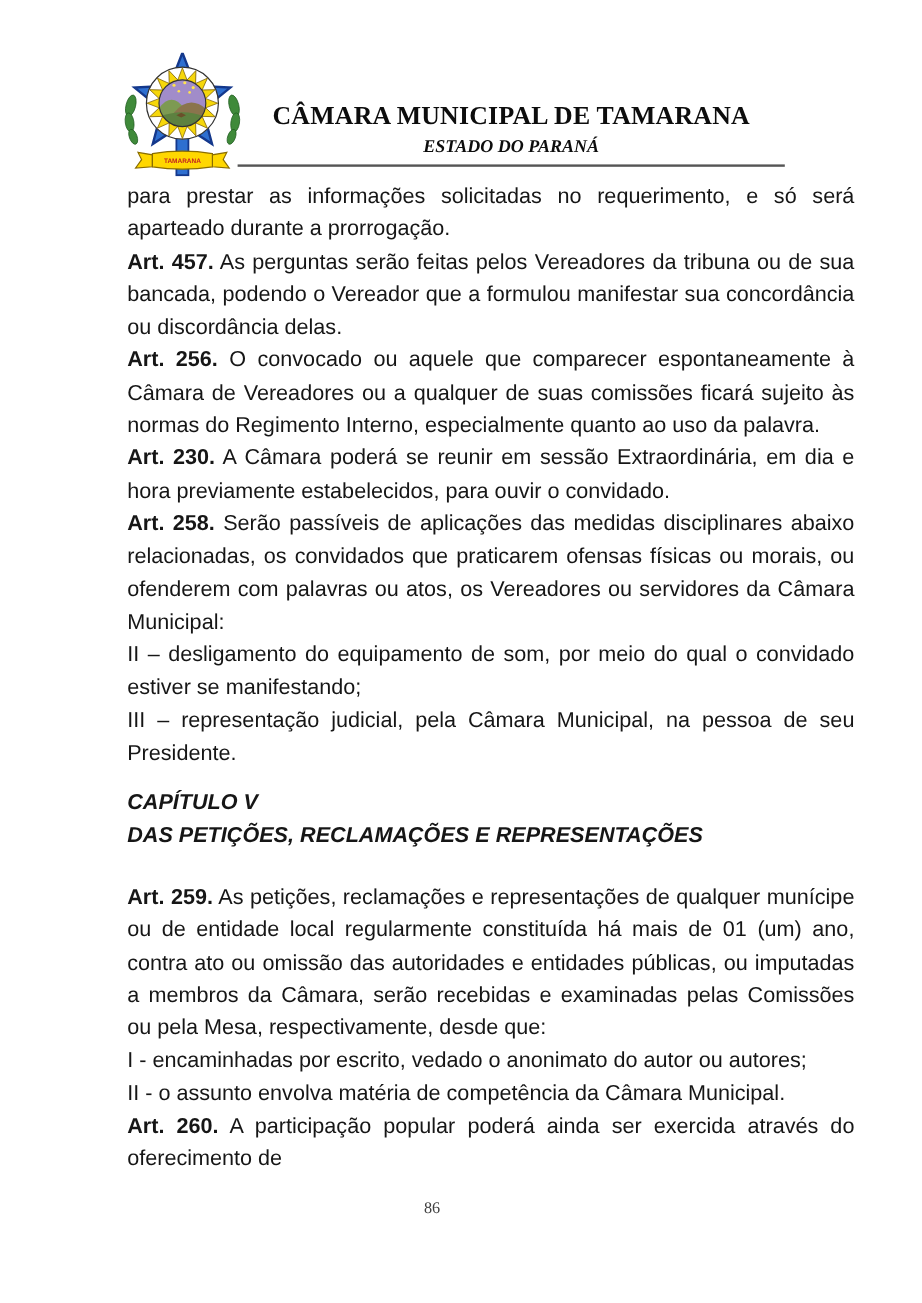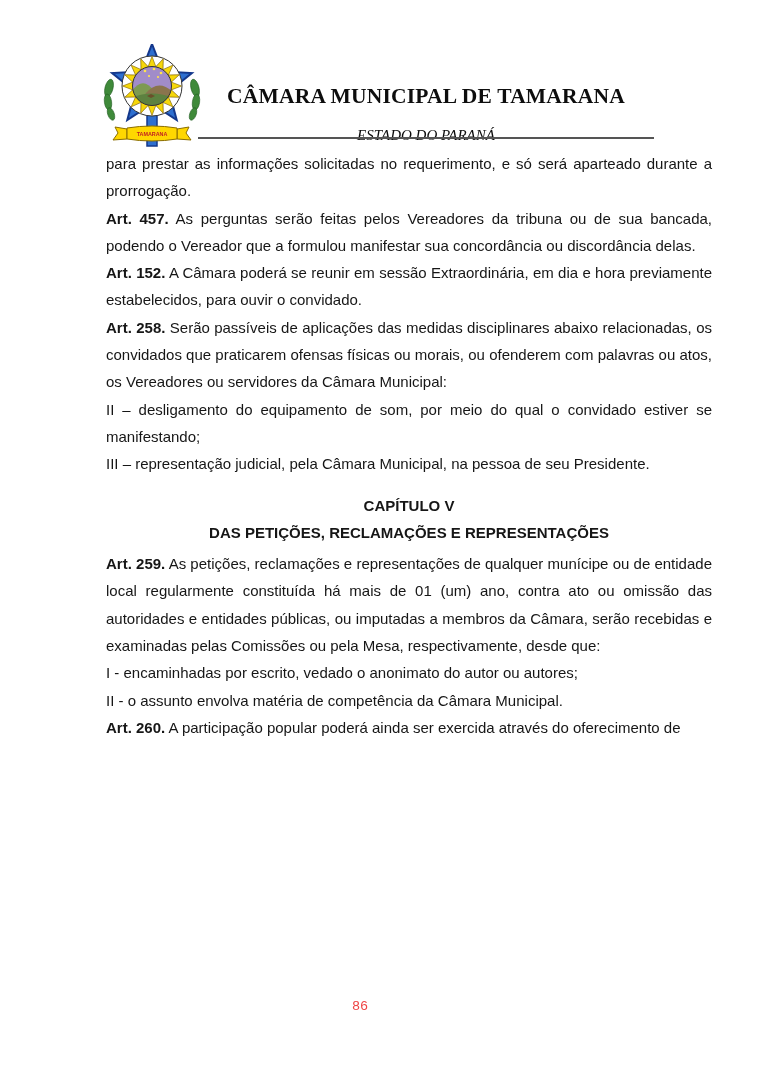--- a/index.html
+++ b/index.html
@@ -14,46 +14,46 @@
   
   .logo-box{position:absolute;left:97px;top:44px;width:110px;height:106px;}
   .head-block{position:absolute;left:197px;top:84px;width:458px;text-align:center;}
   .org-name{
     font-family:"Liberation Serif", serif;
     font-weight:bold;font-size:21.5px;line-height:1.12;
     letter-spacing:.2px;color:#0d0d0d;white-space:nowrap;
   }
   .org-state{
     font-family:"Liberation Serif", serif;
-    font-weight:normal;font-style:italic;font-size:15px;line-height:1.2;
-    color:#0d0d0d;margin-top:18px;
+    font-weight:bold;font-style:italic;font-size:15px;line-height:1.2;
+    color:#0d0d0d;margin-top:6px;
   }
   .head-rule{
     position:absolute;left:198px;top:137px;width:456px;height:0;
     border-top:2px solid #555;
   }
   
   .doc-body{
     position:absolute;left:106px;top:150px;width:606px;
-    font-size:15px;line-height:27.3px;
+    font-size:18px;line-height:27.3px;
     text-align:justify;
   }
   .doc-body p{margin:0;padding:0;}
   .lead{font-weight:bold;}
   .chapter{
-    text-align:center;font-weight:bold;
-    margin-top:14px;margin-bottom:4px;
+    font-weight:bold;
+    margin-top:14px;margin-bottom:24px;font-style:italic;
   }
   .chapter div{line-height:27.3px;}
   
   .page-num{
     position:absolute;left:0;top:999px;width:720px;
     text-align:center;
-    font-family:Liberation Mono, monospace;
-    font-size:13.5px;color:#ef4444;
+    font-family:Liberation Serif, serif;
+    font-size:13.5px;color:#404040;
   }
 </style>
 </head>
 <body>
 
 <div class="page">
 
   <div class="logo-box">
     <svg width="110" height="106" viewBox="0 0 110 106" xmlns="http://www.w3.org/2000/svg">
 
@@ -121,21 +121,22 @@
   <div class="head-block">
     <div class="org-name">CÂMARA MUNICIPAL DE TAMARANA</div>
     <div class="org-state">ESTADO DO PARANÁ</div>
   </div>
   <div class="head-rule"></div>
 
   <div class="doc-body">
 
     <p><span class="lead"></span><span>para prestar as informações solicitadas no requerimento, e só será aparteado durante a prorrogação.</span></p>
     <p><span class="lead">Art. 457.</span><span> As perguntas serão feitas pelos Vereadores da tribuna ou de sua bancada, podendo o Vereador que a formulou manifestar sua concordância ou discordância delas.</span></p>
-    <p><span class="lead">Art. 152.</span><span> A Câmara poderá se reunir em sessão Extraordinária, em dia e hora previamente estabelecidos, para ouvir o convidado.</span></p>
+    <p><span class="lead">Art. 256.</span><span> O convocado ou aquele que comparecer espontaneamente à Câmara de Vereadores ou a qualquer de suas comissões ficará sujeito às normas do Regimento Interno, especialmente quanto ao uso da palavra.</span></p>
+    <p><span class="lead">Art. 230.</span><span> A Câmara poderá se reunir em sessão Extraordinária, em dia e hora previamente estabelecidos, para ouvir o convidado.</span></p>
     <p><span class="lead">Art. 258.</span><span> Serão passíveis de aplicações das medidas disciplinares abaixo relacionadas, os convidados que praticarem ofensas físicas ou morais, ou ofenderem com palavras ou atos, os Vereadores ou servidores da Câmara Municipal:</span></p>
     <p><span class="lead"></span><span>II – desligamento do equipamento de som, por meio do qual o convidado estiver se manifestando;</span></p>
     <p><span class="lead"></span><span>III – representação judicial, pela Câmara Municipal, na pessoa de seu Presidente.</span></p>
 
     <div class="chapter">
       <div>CAPÍTULO V</div>
       <div>DAS PETIÇÕES, RECLAMAÇÕES E REPRESENTAÇÕES</div>
     </div>
 
     <p><span class="lead">Art. 259.</span><span> As petições, reclamações e representações de qualquer munícipe ou de entidade local regularmente constituída há mais de 01 (um) ano, contra ato ou omissão das autoridades e entidades públicas, ou imputadas a membros da Câmara, serão recebidas e examinadas pelas Comissões ou pela Mesa, respectivamente, desde que:</span></p>

